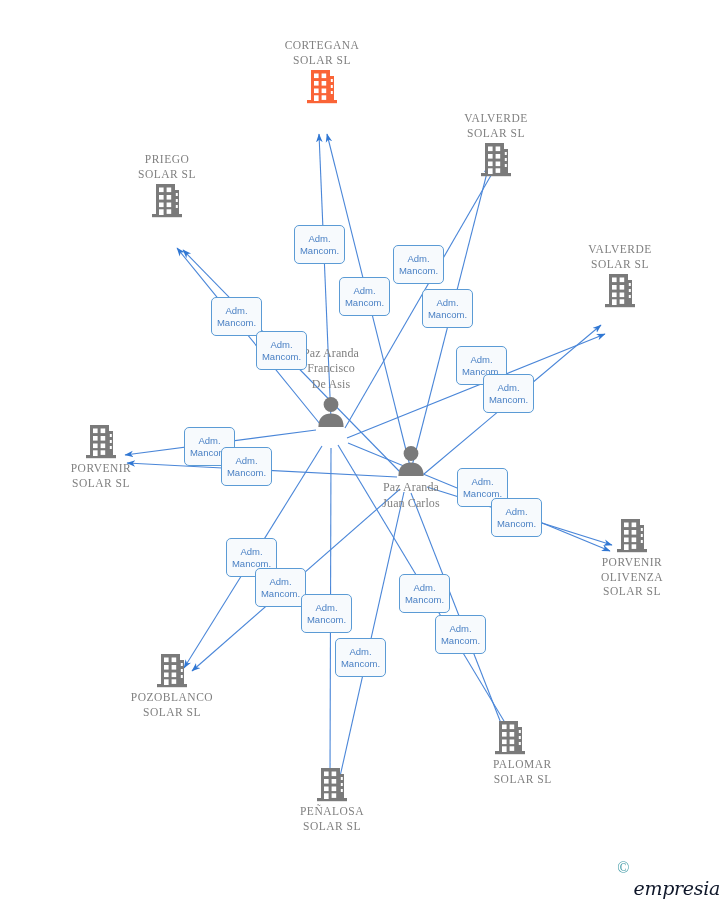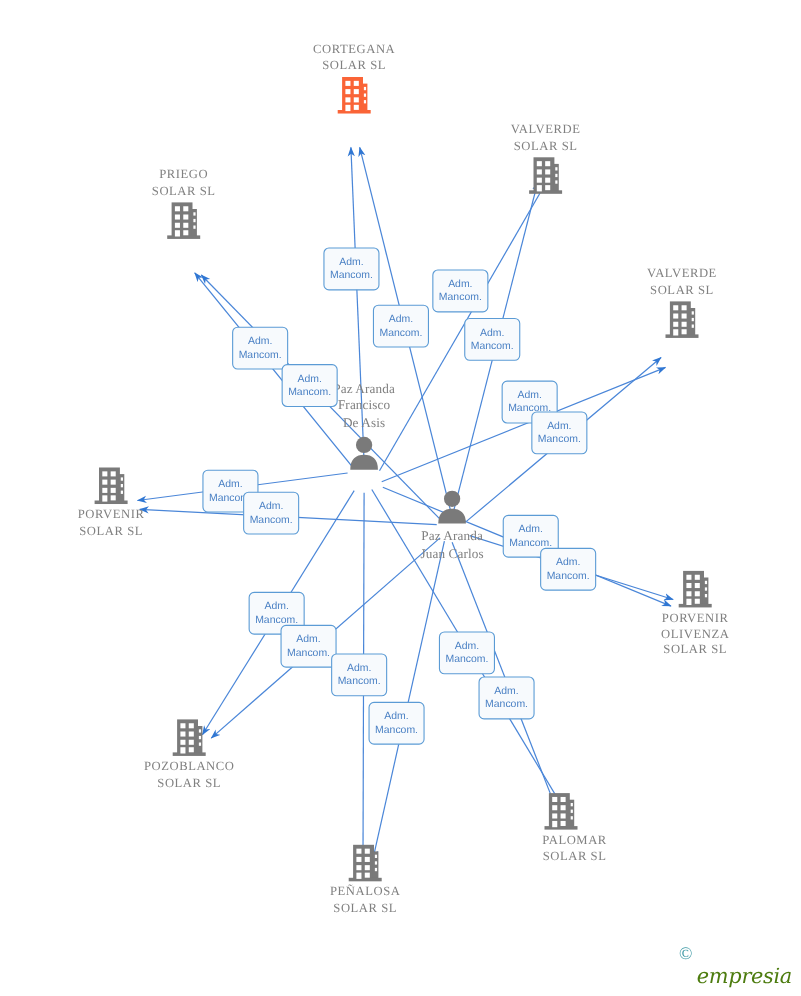--- a/index.html
+++ b/index.html
@@ -44,21 +44,21 @@
   .node-label {
     font-size: 11.5px;
     line-height: 14.5px;
     color: #808080;
     letter-spacing: 0.4px;
     text-align: center;
     white-space: pre-line;
     font-family: Liberation Serif, serif;
   }
   .node-inner.align-left .node-label {
-    text-align: center;
+    text-align: right;
   }
   .node-label.caps {
     letter-spacing: 0.5px;
   }
   .node-label.person {
     letter-spacing: 0.1px;
     font-size: 12px;
     line-height: 15.5px;
   }
   .icon-wrap {
@@ -97,21 +97,21 @@
     align-items: center;
     gap: 4px;
   }
   .wm-c {
     font-size: 16px;
     color: #3f9aa6;
     font-family: "Liberation Serif", serif;
   }
   .wm-text {
     font-size: 19px;
-    color: #4d7c0f;
+    color: #0f172a;
     font-family: "DejaVu Serif", serif;
     font-style: italic;
     letter-spacing: -0.3px;
     margin-top: 40px;
   }
 </style>
 </head>
 <body>
 
 <div id="canvas">

